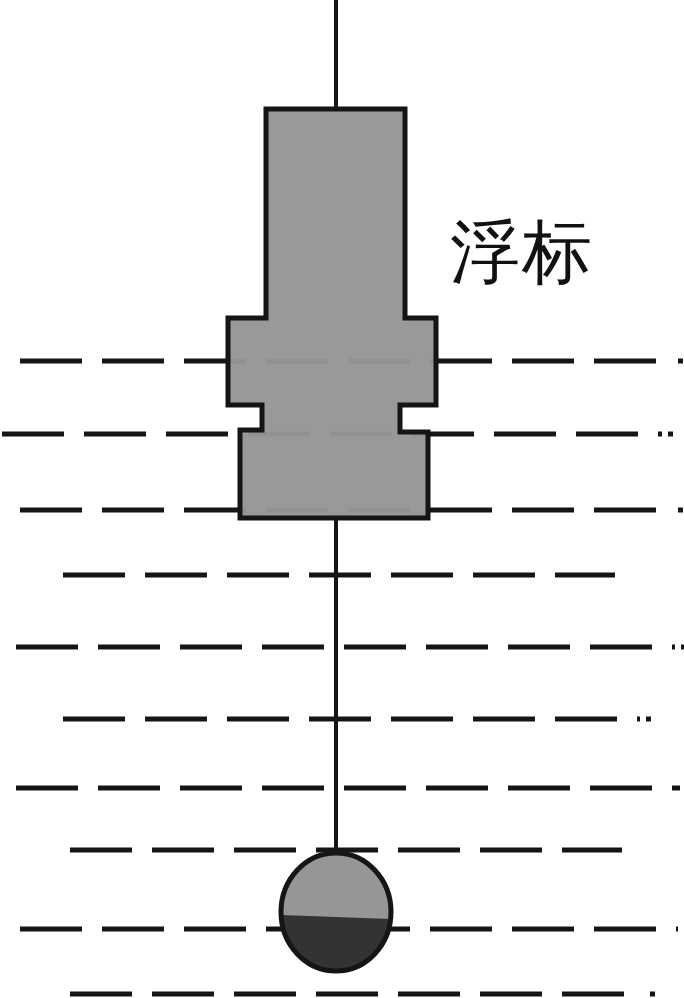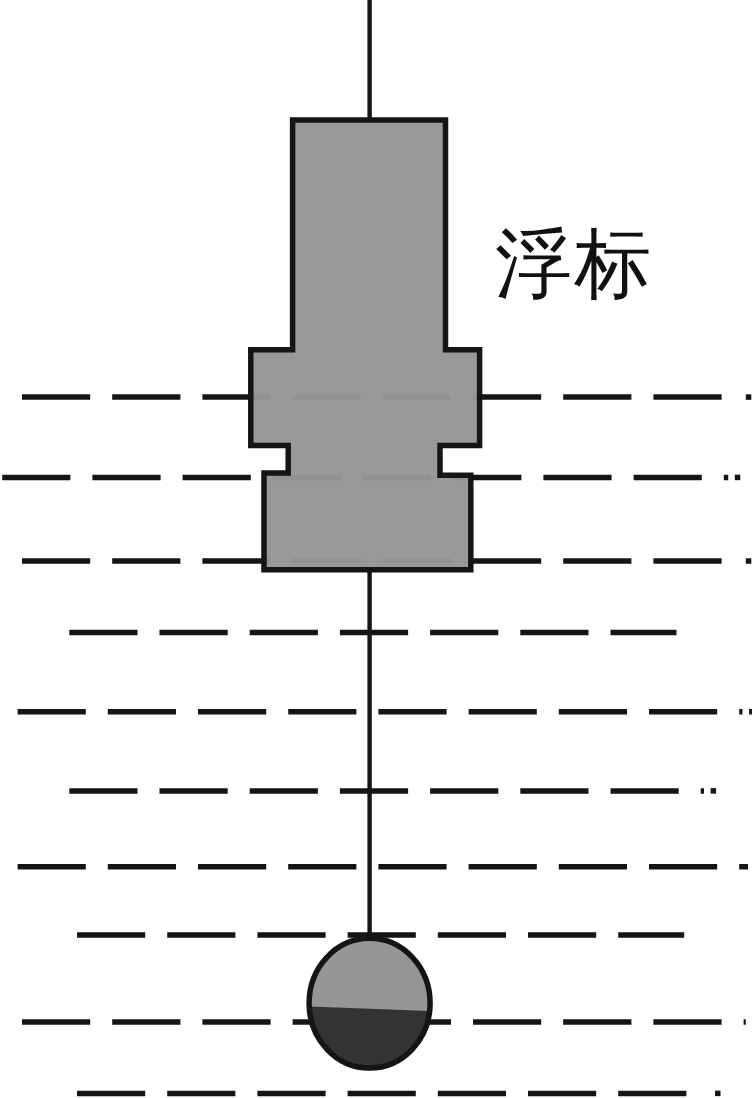--- a/index.html
+++ b/index.html
@@ -48,13 +48,13 @@
         </clipPath>
       </defs>
       <g clip-path="url(#sinkerClip)">
         <rect x="281" y="853" width="110" height="118" fill="#969696"></rect>
         <polygon points="281,915 391,919 391,971 281,971" fill="#333333"></polygon>
       </g>
       <ellipse cx="336" cy="912" rx="55" ry="59" fill="none" stroke="#151515" stroke-width="5"></ellipse>
     </g>
 </svg>
 
-<div class="label" id="label" style="left: 450px; top: 205px;">浮标</div>
+<div class="label" id="label" style="left: 450px; top: 217px;">浮标</div>
 
 </body></html>

